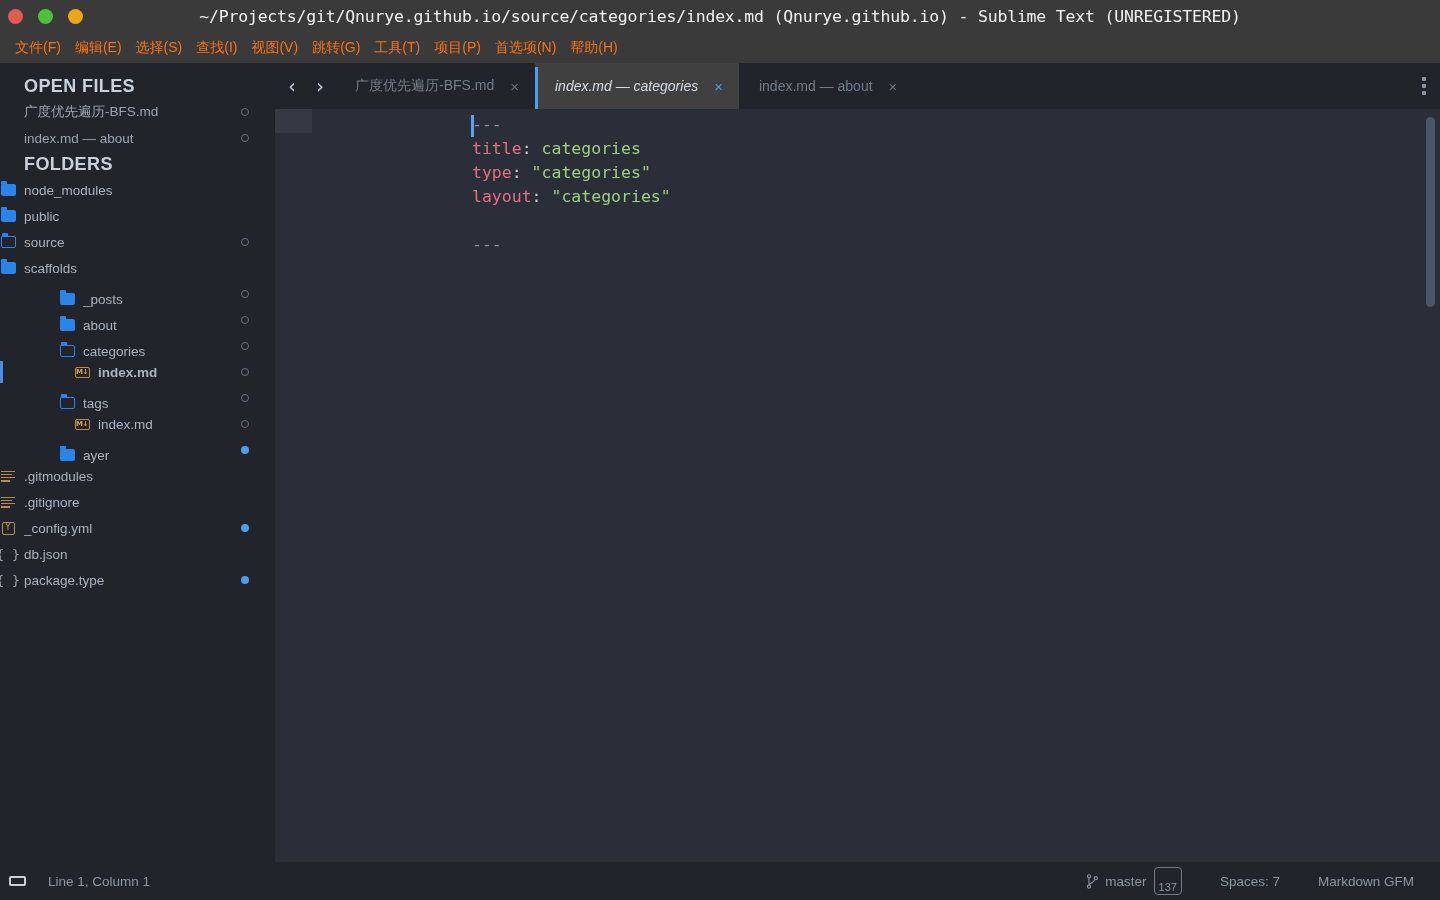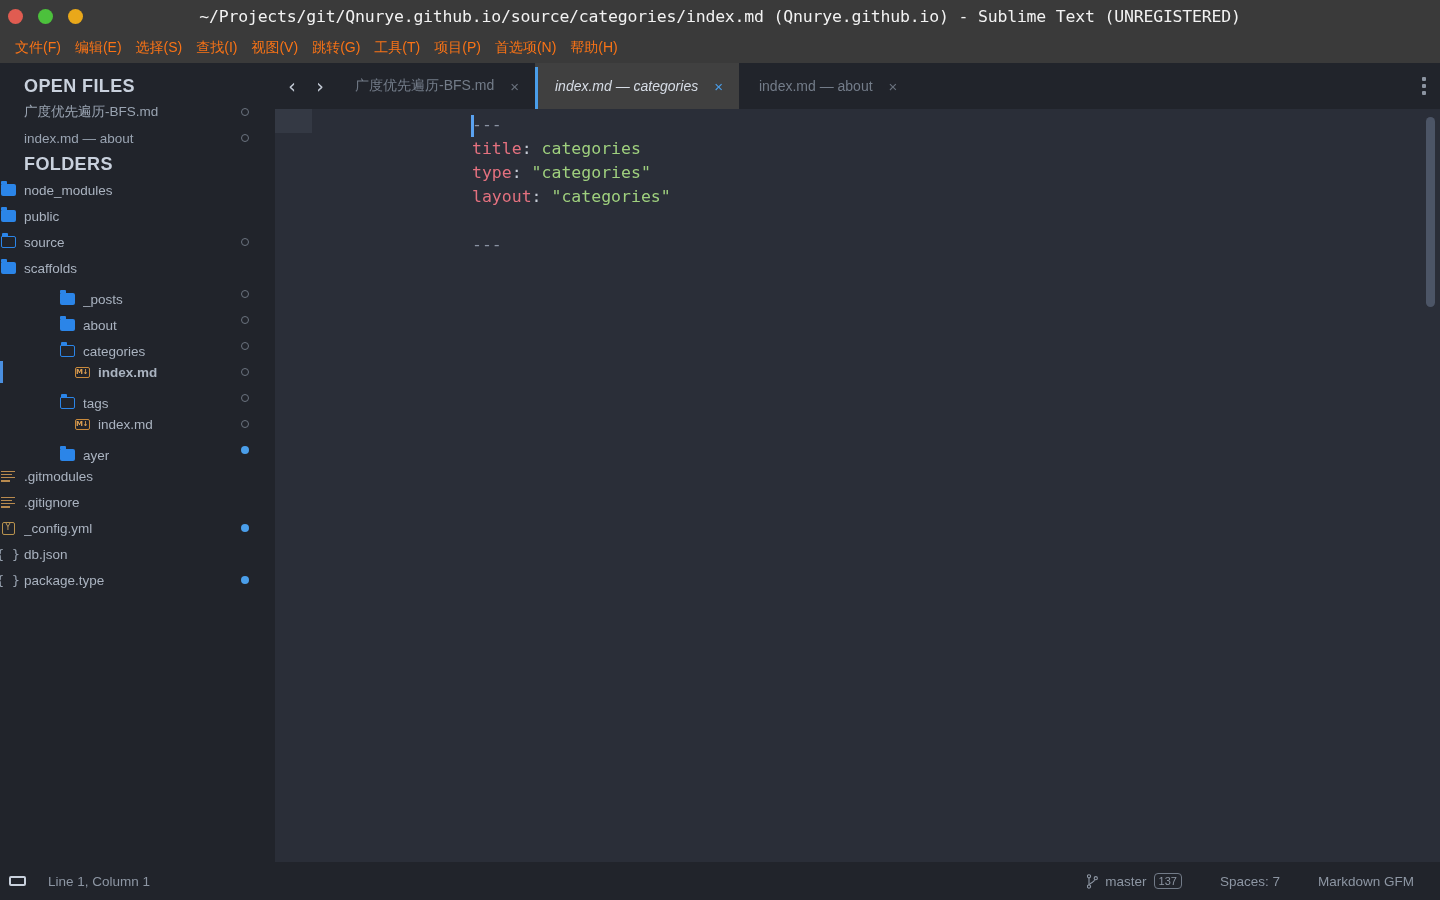--- a/index.html
+++ b/index.html
@@ -221,21 +221,21 @@
   }
   .sb-toggle i {
     display: block; width: 17px; height: 10px;
     border: 2px solid #c9d1dd; border-radius: 2px;
   }
   .sb-left { margin-left: 20px; }
   .sb-right { margin-left: auto; display: flex; align-items: center; gap: 38px; padding-right: 26px; }
   .sb-item { display: flex; align-items: center; gap: 7px; cursor: default; white-space: nowrap; }
   .branch-badge {
     border: 1.3px solid #727b88; border-radius: 4px;
-    font-size: 11px; padding: 1px 4px 0 4px; color: #8d96a3;
+    font-size: 11px; padding: 13px 4px 0 4px; color: #8d96a3;
     line-height: 13px;
   }
   .git-icon { width: 11px; height: 15px; position: relative; display:block; }
 </style>
 </head>
 <body>
 
 <div id="app">
 
   <div class="titlebar">

